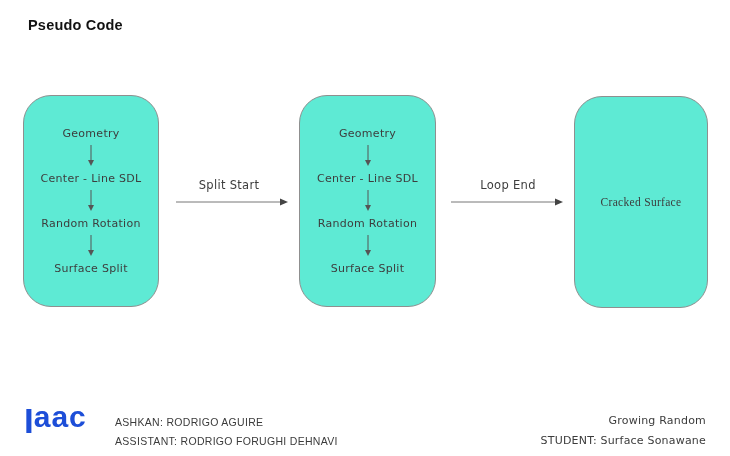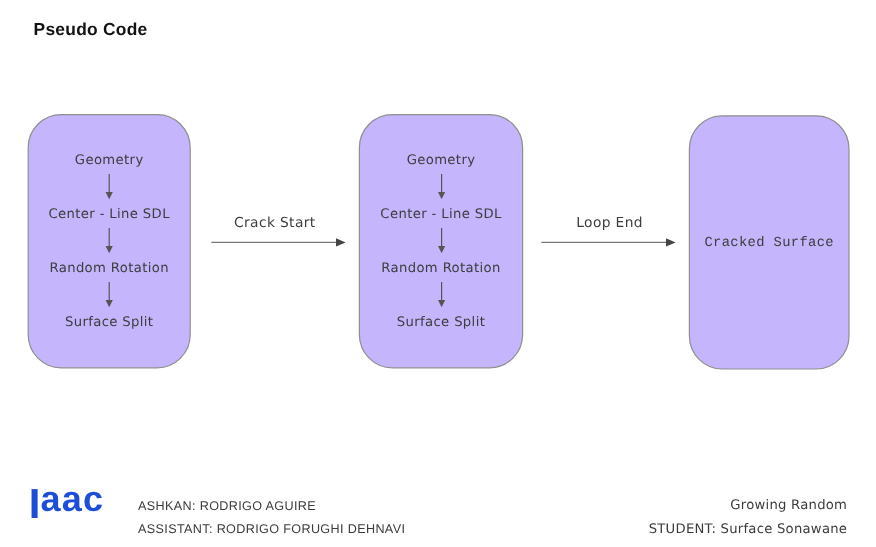--- a/index.html
+++ b/index.html
@@ -5,33 +5,33 @@
   html,body{margin:0;padding:0;background:#ffffff;}
   .canvas{
     position:relative;width:730px;height:456px;background:#ffffff;
     font-family:"Liberation Sans", sans-serif;overflow:hidden;
   }
   .page-title{
     position:absolute;left:28px;top:17px;
     font-size:14.5px;font-weight:bold;color:#121212;letter-spacing:.2px;
   }
   .flowbox{
-    position:absolute;border:1px solid #8f8f8f;border-radius:28px;background:#c4b5fd;
+    position:absolute;border:1px solid #8f8f8f;border-radius:28px;background:#5eead4;
     display:flex;flex-direction:column;align-items:center;justify-content:center;
     box-sizing:border-box;
   }
   .box-1{left:23px;top:95px;width:136px;height:212px;gap:5px;}
   .box-2{left:299px;top:95px;width:137px;height:212px;gap:5px;}
   .box-3{left:574px;top:96px;width:134px;height:212px;}
   .step{
     font-family:"DejaVu Sans", sans-serif;font-size:11px;color:#3d3d3d;
     letter-spacing:.3px;white-space:nowrap;
   }
   .result-label{
-    font-family:Liberation Mono, monospace;font-size:11.5px;color:#3d3d3d;
+    font-family:Liberation Serif, serif;font-size:11.5px;color:#3d3d3d;
     letter-spacing:.3px;white-space:nowrap;
   }
   .varrow{display:block;}
   .harrow{position:absolute;top:196px;}
   .harrow.a1{left:176px;}
   .harrow.a2{left:451px;}
   .loop-label{
     position:absolute;top:178px;transform:translateX(-50%);
     font-family:"DejaVu Sans", sans-serif;font-size:11.5px;color:#3d3d3d;
     letter-spacing:.3px;white-space:nowrap;
@@ -74,21 +74,21 @@
       <polygon points="2,15 8,15 5,21" fill="#555555"></polygon>
     </svg>
     <span class="step">Random Rotation</span>
     <svg class="varrow" width="10" height="22" viewBox="0 0 10 22">
       <line x1="5" y1="0" x2="5" y2="16" stroke="#555555" stroke-width="1"></line>
       <polygon points="2,15 8,15 5,21" fill="#555555"></polygon>
     </svg>
     <span class="step">Surface Split</span>
   </div>
 
-  <div class="loop-label l1">Crack Start</div>
+  <div class="loop-label l1">Split Start</div>
   <svg class="harrow a1" width="113" height="12" viewBox="0 0 113 12">
     <line x1="0" y1="6" x2="105" y2="6" stroke="#777777" stroke-width="1"></line>
     <polygon points="104,2.5 112,6 104,9.5" fill="#444444"></polygon>
   </svg>
 
   <div class="flowbox box-2">
     <span class="step">Geometry</span>
     <svg class="varrow" width="10" height="22" viewBox="0 0 10 22">
       <line x1="5" y1="0" x2="5" y2="16" stroke="#555555" stroke-width="1"></line>
       <polygon points="2,15 8,15 5,21" fill="#555555"></polygon>

